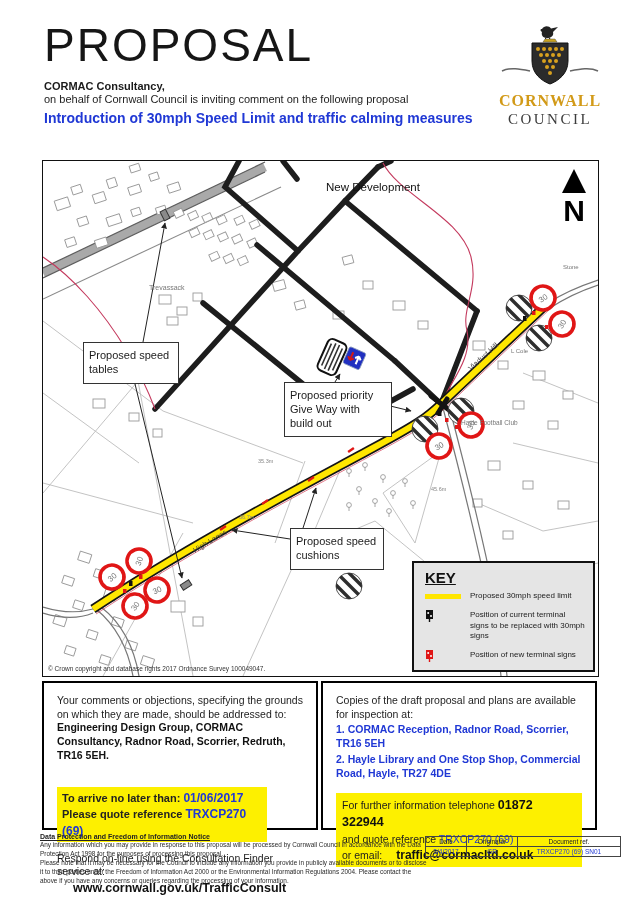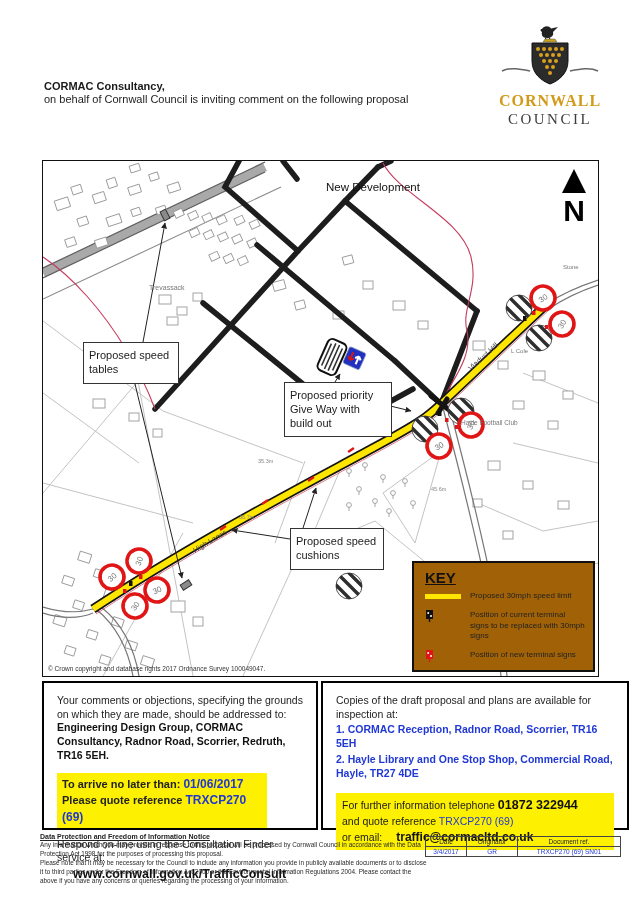--- a/index.html
+++ b/index.html
@@ -17,34 +17,34 @@
 
   
   .map-frame{position:absolute;left:42px;top:160px;width:555px;height:515px;border:1.5px solid #111;background:#fff;}
   .map-frame svg.basemap{position:absolute;left:0;top:0;}
   .callout{position:absolute;background:#fff;border:1.5px solid #333;font-size:11px;line-height:1.25;padding:6px 5px;color:#1c1c1c;z-index:3;}
   .co-tables{left:40px;top:181px;width:84px;}
   .co-giveway{left:241px;top:221px;width:96px;}
   .co-cushions{left:247px;top:367px;width:82px;}
   .map-copyright{position:absolute;left:5px;bottom:4px;font-size:6.5px;color:#333;z-index:3;}
 
-  .key-box{position:absolute;left:369px;top:400px;width:183px;height:111px;border:2px solid #111;background:#a16207;z-index:4;box-sizing:border-box;}
+  .key-box{position:absolute;left:369px;top:400px;width:183px;height:111px;border:2px solid #111;background:#e5e5e5;z-index:4;box-sizing:border-box;}
   .key-title{font-size:15px;font-weight:bold;text-decoration:underline;color:#111;margin:6px 0 5px 11px;}
   .key-row{display:flex;align-items:flex-start;gap:9px;padding:0 8px 0 11px;margin-bottom:8px;}
   .key-swatch-line{width:36px;height:5px;background:#ffe600;margin-top:3px;flex:none;}
   .key-glyph{flex:none;width:36px;display:flex;justify-content:flex-start;}
   .key-label{font-size:8px;color:#222;line-height:1.35;}
 
   
   .info-box{position:absolute;border:2px solid #000;background:#fff;box-sizing:border-box;}
   .box-left{left:42px;top:681px;width:276px;height:149px;padding:11px 13px;}
-  .box-right{left:321px;top:681px;width:308px;height:149px;padding:11px 13px;}
+  .box-right{left:321px;top:681px;width:276px;height:149px;padding:11px 13px;}
   .t{font-size:10.5px;color:#1d1d1d;line-height:1.3;}
   .bold-addr{font-size:10.5px;font-weight:bold;color:#111;line-height:1.3;}
-  .hl{background:#fdf000;padding:3px 5px;margin-top:11px;}
+  .hl{background:#fdf000;padding:3px 5px;margin-top:25px;}
   .hl-line{font-size:11px;font-weight:bold;color:#222;line-height:1.35;}
   .blue{color:#2038d5;}
   .blue-bold{color:#2038d5;font-weight:bold;}
   .respond{margin-top:10px;}
   .url{font-size:12.5px;font-weight:bold;color:#111;margin-top:2px;margin-left:16px;}
   .copies-item{font-size:10.5px;font-weight:bold;color:#2038d5;line-height:1.35;margin-top:1px;}
   .hl2{background:#fdf000;padding:4px 6px;margin-top:13px;font-size:10.5px;color:#1d1d1d;line-height:1.4;}
   .phone{font-size:12.5px;font-weight:bold;color:#111;}
   .email{font-size:12px;font-weight:bold;color:#111;margin-left:14px;}
 
@@ -56,20 +56,21 @@
   .doc-table th,.doc-table td{border:1px solid #444;font-size:6.5px;text-align:center;padding:1px 3px;}
   .doc-table th{font-weight:400;color:#222;}
   .doc-table td{color:#2038d5;}
   .col-date{width:34px;}.col-orig{width:44px;}.col-ref{width:96px;}
 </style>
 </head>
 <body>
 
 <div class="page">
 
+  <div class="page-title">PROPOSAL</div>
 
   <div class="logo">
     <svg width="100" height="64" viewBox="0 0 100 64">
 
       <g fill="#222">
         <path d="M47 14 C43 14 41 11 42 8 C40 7 40 5 42 5 C44 1.5 49 1.5 51 4.5 L58 3 L53 8 C54 11.5 51.5 14 47 14 Z"></path>
         <rect x="45" y="13.5" width="1.2" height="3.5"></rect>
           <rect x="49" y="13.5" width="1.2" height="3.5"></rect>
       </g>
 
@@ -97,20 +98,21 @@
       <path d="M2 47 C10 43 20 45 30 47" fill="none" stroke="#666" stroke-width="1.5"></path>
       <path d="M70 47 C80 45 90 43 98 47" fill="none" stroke="#666" stroke-width="1.5"></path>
     </svg>
     <div class="l1">CORNWALL</div>
     <div class="l2">COUNCIL</div>
   </div>
 
   <div class="header-block">
     <div class="consultancy">CORMAC Consultancy,</div>
     <div class="intro">on behalf of Cornwall Council is inviting comment on the following proposal</div>
+    <div class="proposal-title">Introduction of 30mph Speed Limit and traffic calming measures</div>
   </div>
 
   <div class="map-frame">
     <svg class="basemap" width="555" height="515" viewBox="0 0 555 515">
       <defs>
         <marker id="arr" markerWidth="7" markerHeight="7" refX="5.5" refY="3" orient="auto">
             <path d="M0 0 L6 3 L0 6 Z" fill="#222"></path>
           </marker>
         <clipPath id="cc">
             <circle r="13"></circle>

